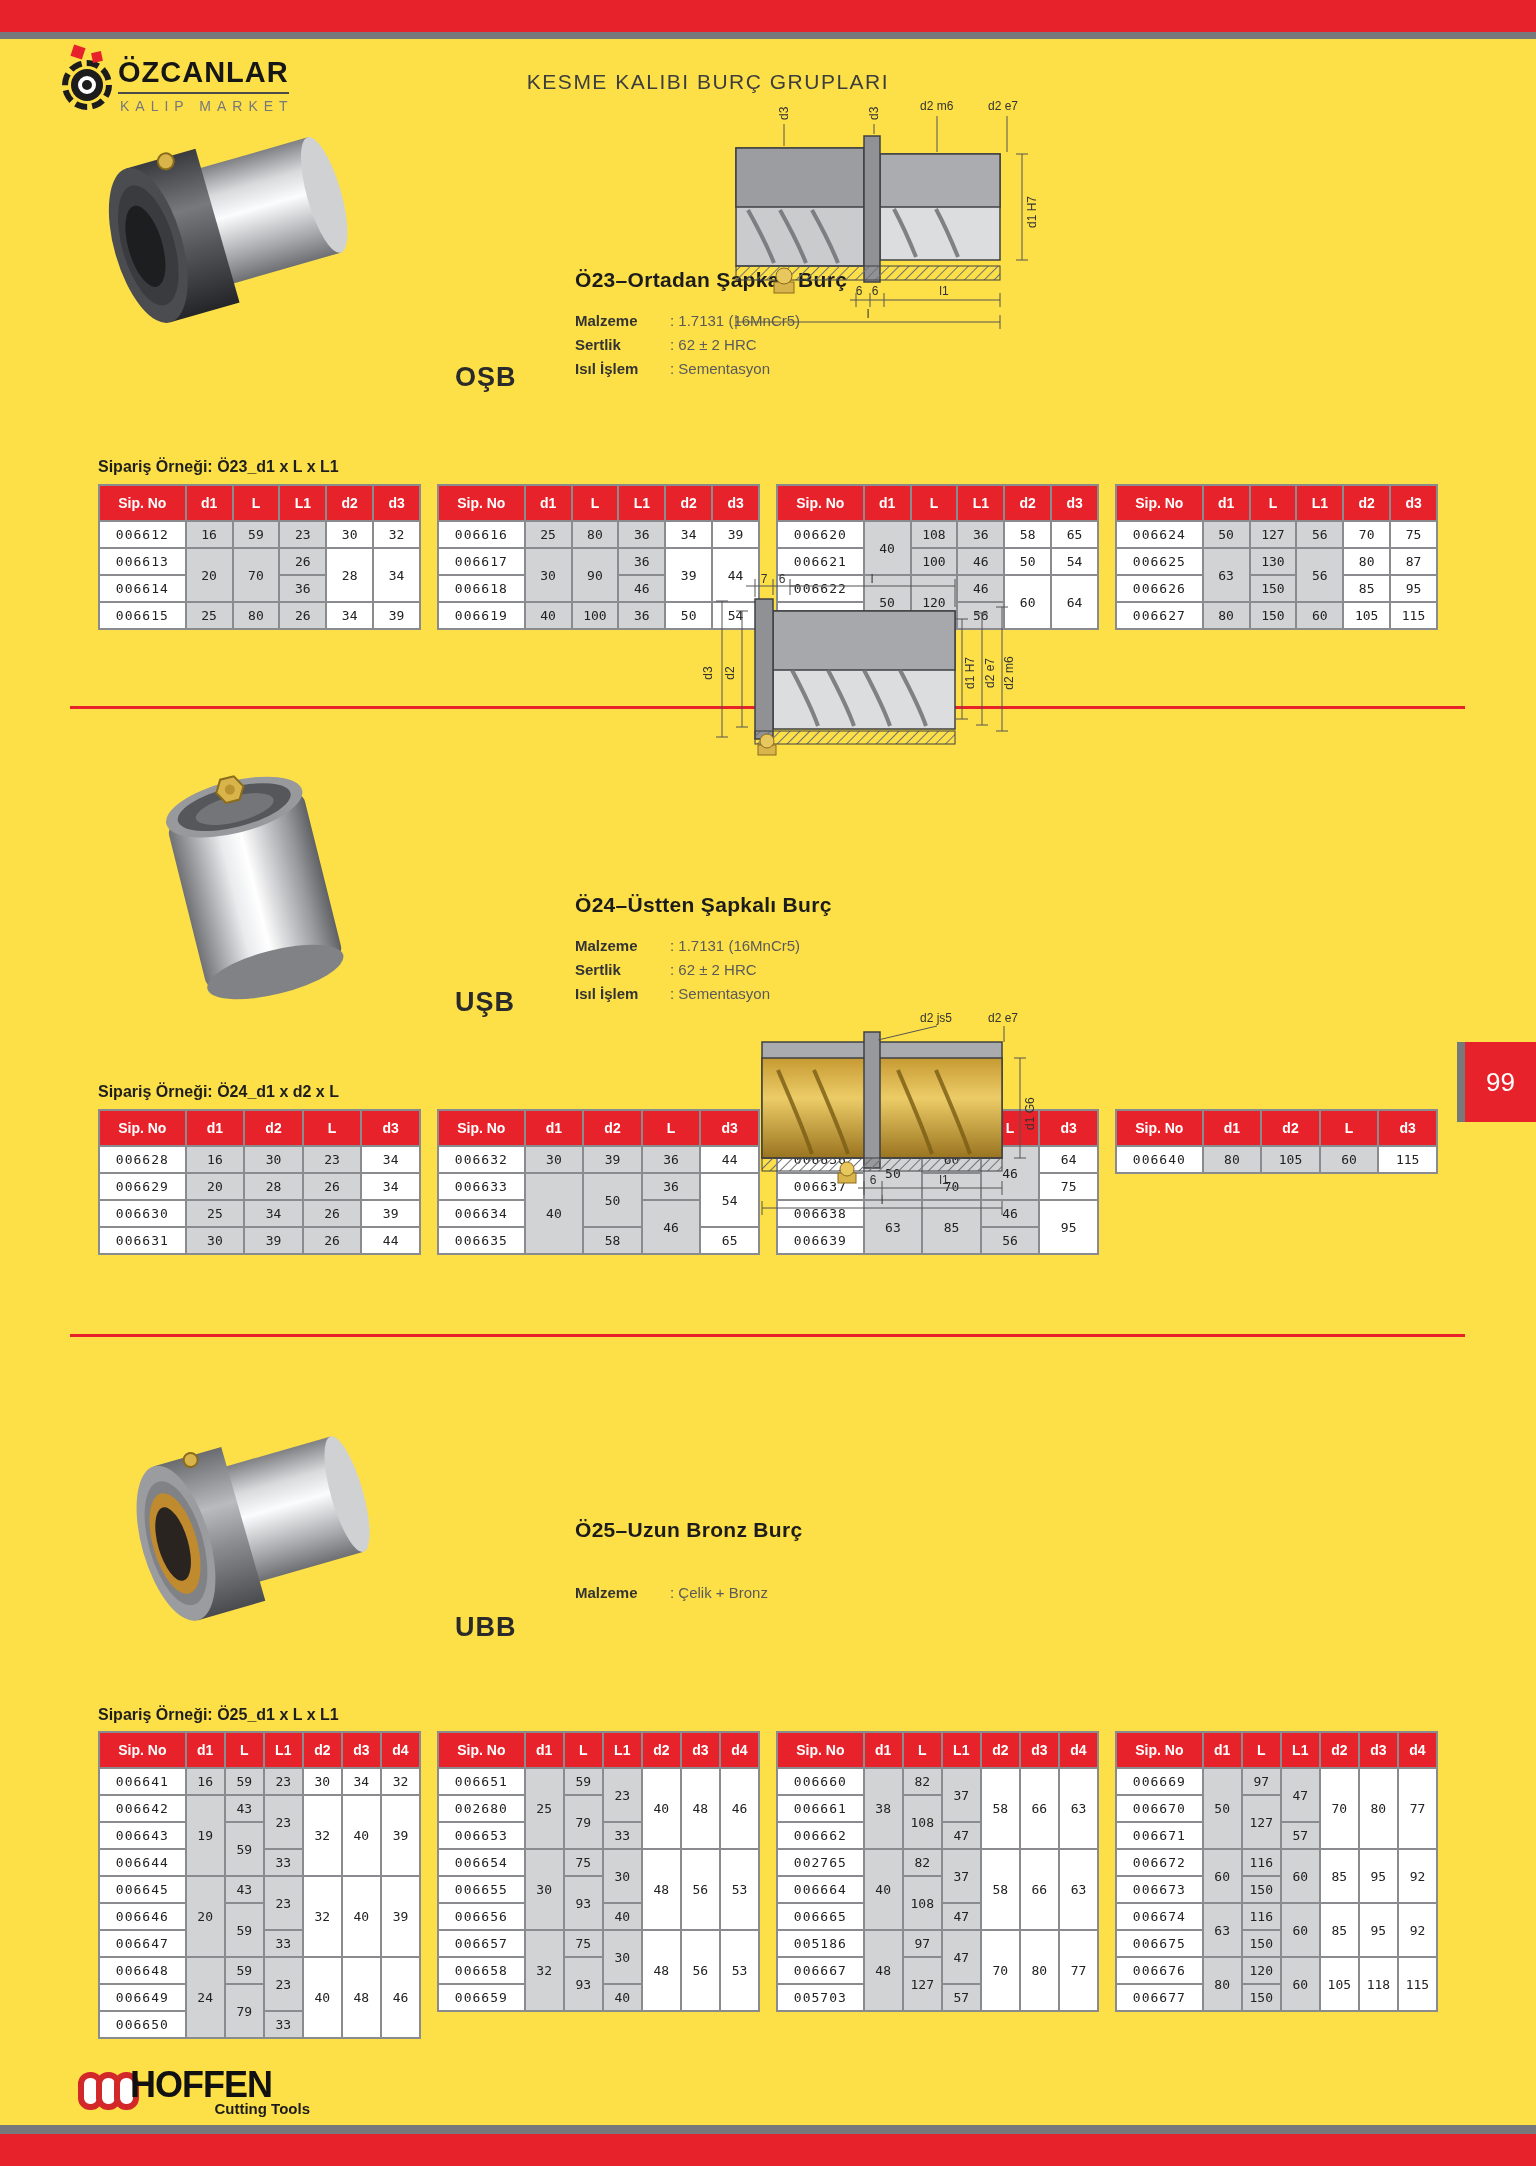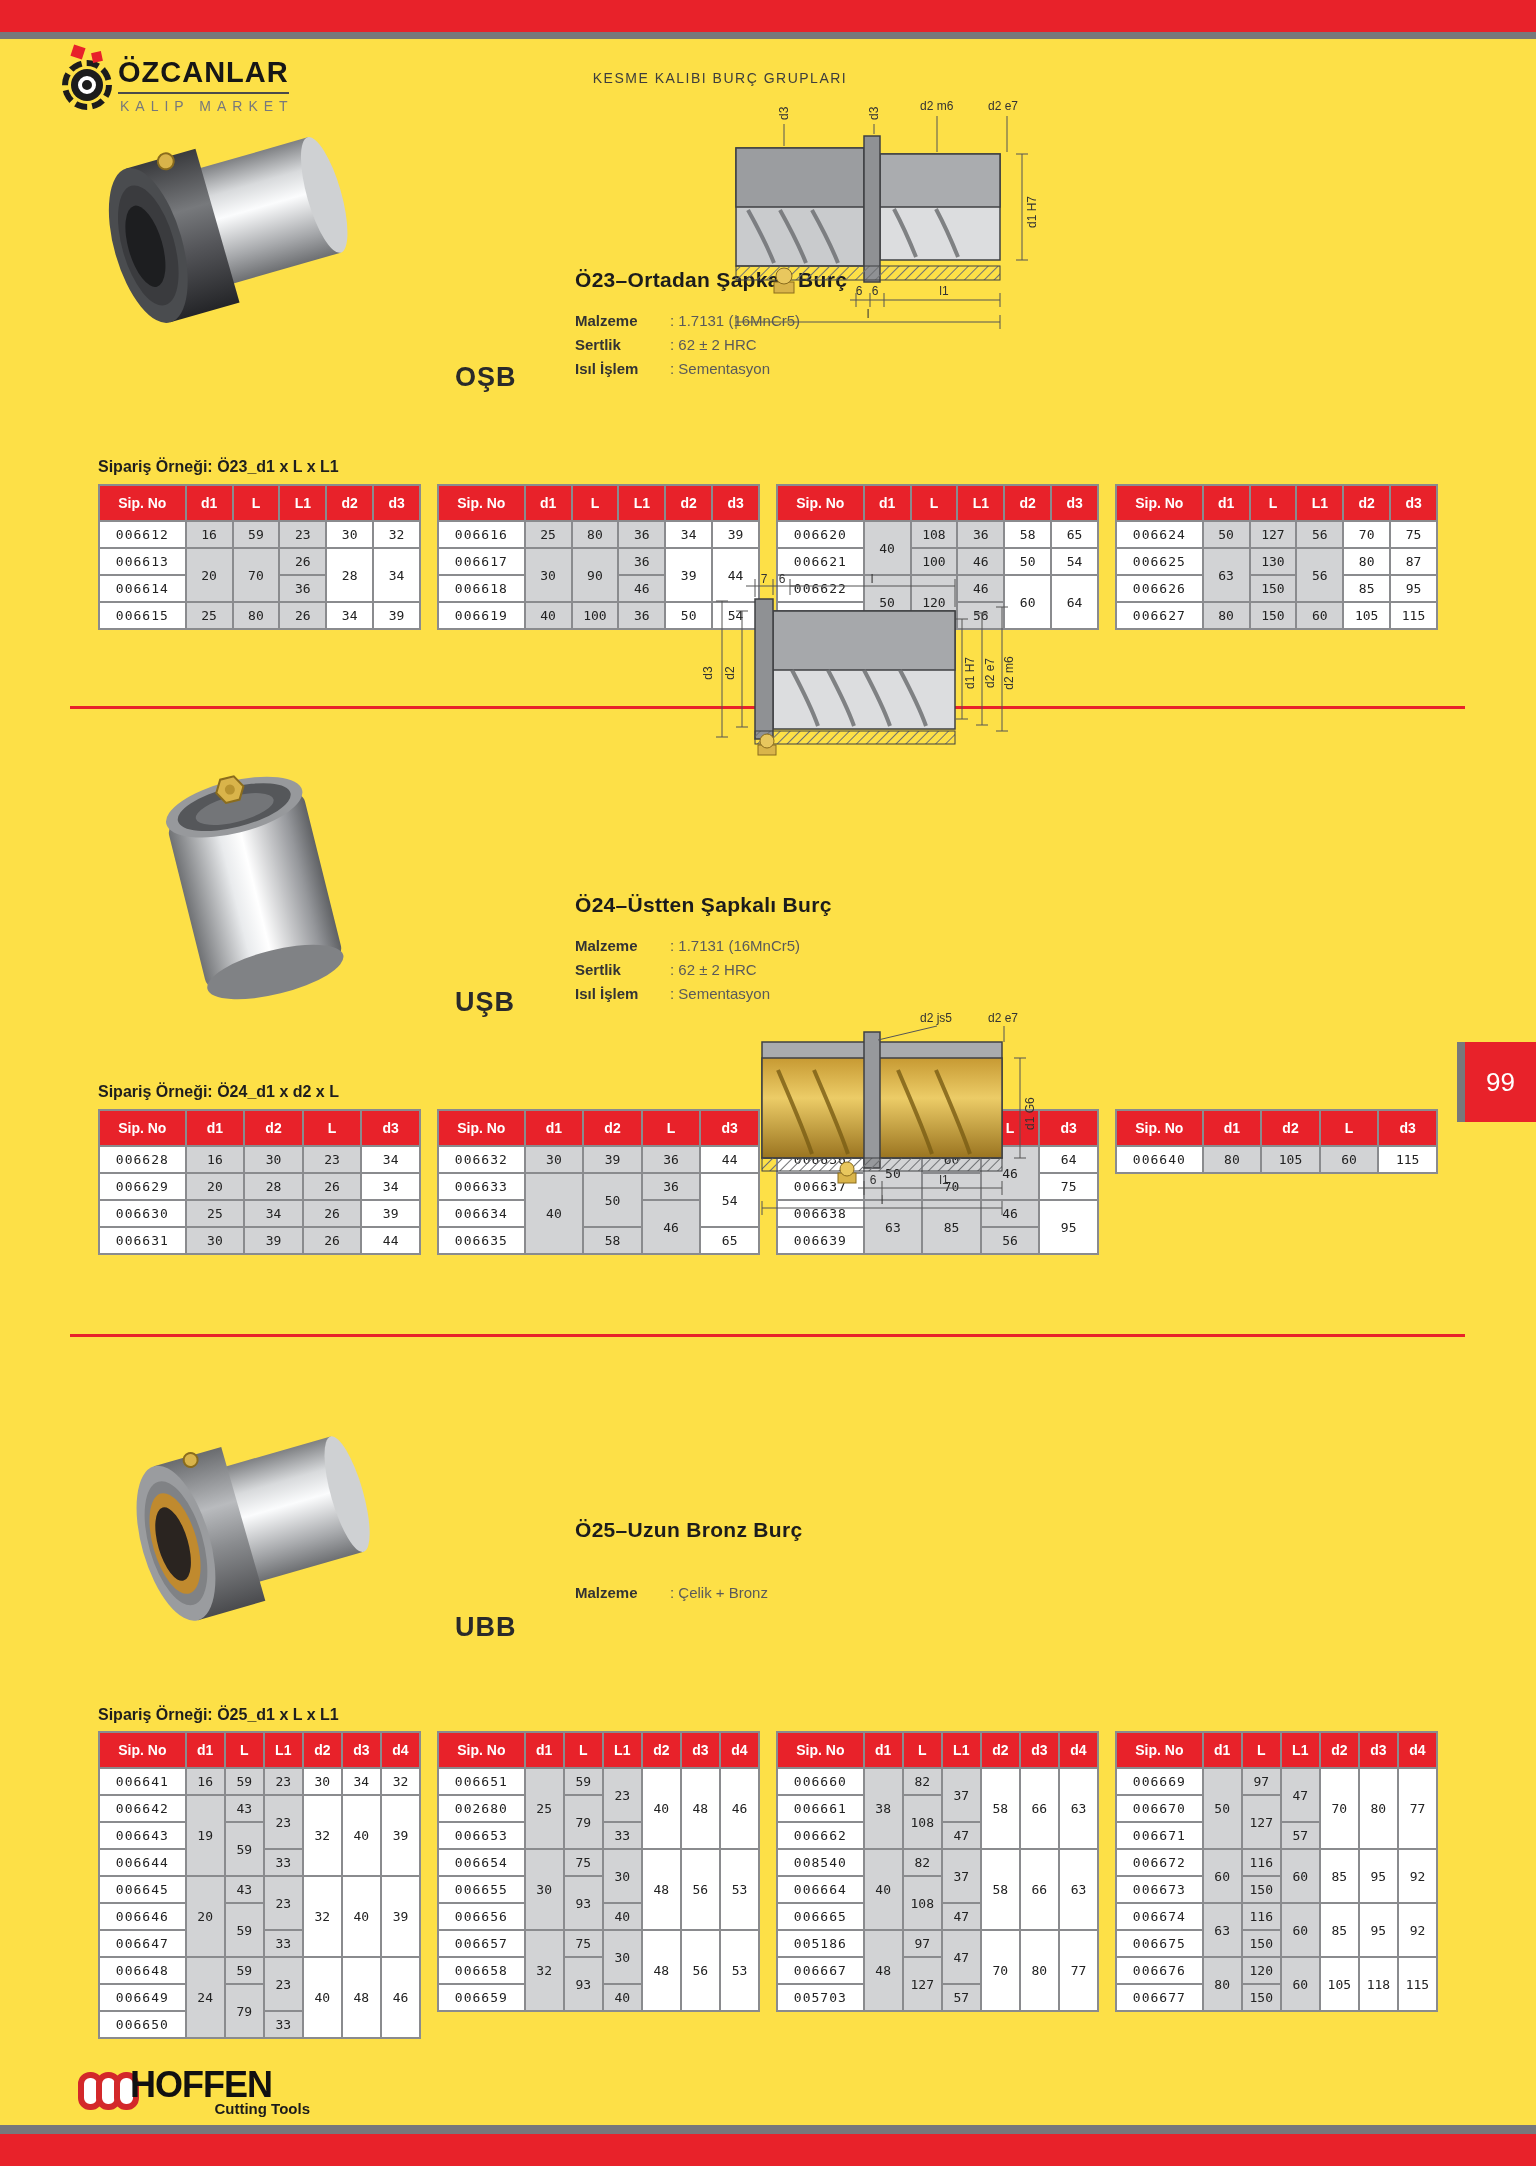--- a/index.html
+++ b/index.html
@@ -14,21 +14,21 @@
   
   .gear{left:62px;top:60px;width:50px;height:50px;border-radius:50%;border:6px dashed #1c1c1c;box-sizing:border-box;}
   .gear-inner{left:71px;top:69px;width:32px;height:32px;border-radius:50%;background:#1c1c1c;}
   .gear-ring{left:78px;top:76px;width:18px;height:18px;border-radius:50%;border:4px solid #fff;box-sizing:border-box;background:#1c1c1c;}
   .redsq{background:#e8222a;}
   .redsq.a{left:72px;top:46px;width:12px;height:12px;transform:rotate(18deg);}
   .redsq.b{left:92px;top:52px;width:10px;height:10px;transform:rotate(-12deg);}
   .brand{left:118px;top:56px;font-size:29px;font-weight:bold;letter-spacing:1px;color:#161616;
          border-bottom:2px solid #4a4a4a;padding-bottom:3px;}
   .brand-sub{left:120px;top:98px;font-size:14px;letter-spacing:6px;color:#77787b;font-weight:500;}
-  .page-title{left:480px;top:70px;width:480px;text-align:center;font-size:14px;letter-spacing:1.5px;
+  .page-title{left:468px;top:70px;width:480px;text-align:center;font-size:21px;letter-spacing:1.5px;
               color:#3d3d3d;font-weight:500;}
   
   .sec-title{font-size:21px;font-weight:bold;color:#1c1c1c;letter-spacing:0.3px;}
   .spec-line{display:flex;font-size:15px;color:#5a5a5a;margin-bottom:7px;}
   .spec-label{width:95px;font-weight:bold;color:#333;}
   .code-label{font-size:27px;font-weight:600;color:#2a2a2a;letter-spacing:1px;}
   .order{font-size:16px;font-weight:bold;color:#1e1e1e;}
   .sep{height:3px;background:#e8222a;left:70px;width:1395px;}
   
   .tablebox{width:323px;}
@@ -929,21 +929,21 @@
           </tr>
           <tr>
             <td class="sip">006661</td>
             <td rowspan="2" class="g">108</td>
           </tr>
           <tr>
             <td class="sip">006662</td>
             <td class="g">47</td>
           </tr>
           <tr>
-            <td class="sip">008540</td>
+            <td class="sip">002765</td>
             <td rowspan="3" class="g">40</td>
             <td class="g">82</td>
             <td rowspan="2" class="g">37</td>
             <td rowspan="3">58</td>
             <td rowspan="3">66</td>
             <td rowspan="3">63</td>
           </tr>
           <tr>
             <td class="sip">006664</td>
             <td rowspan="2" class="g">108</td>

